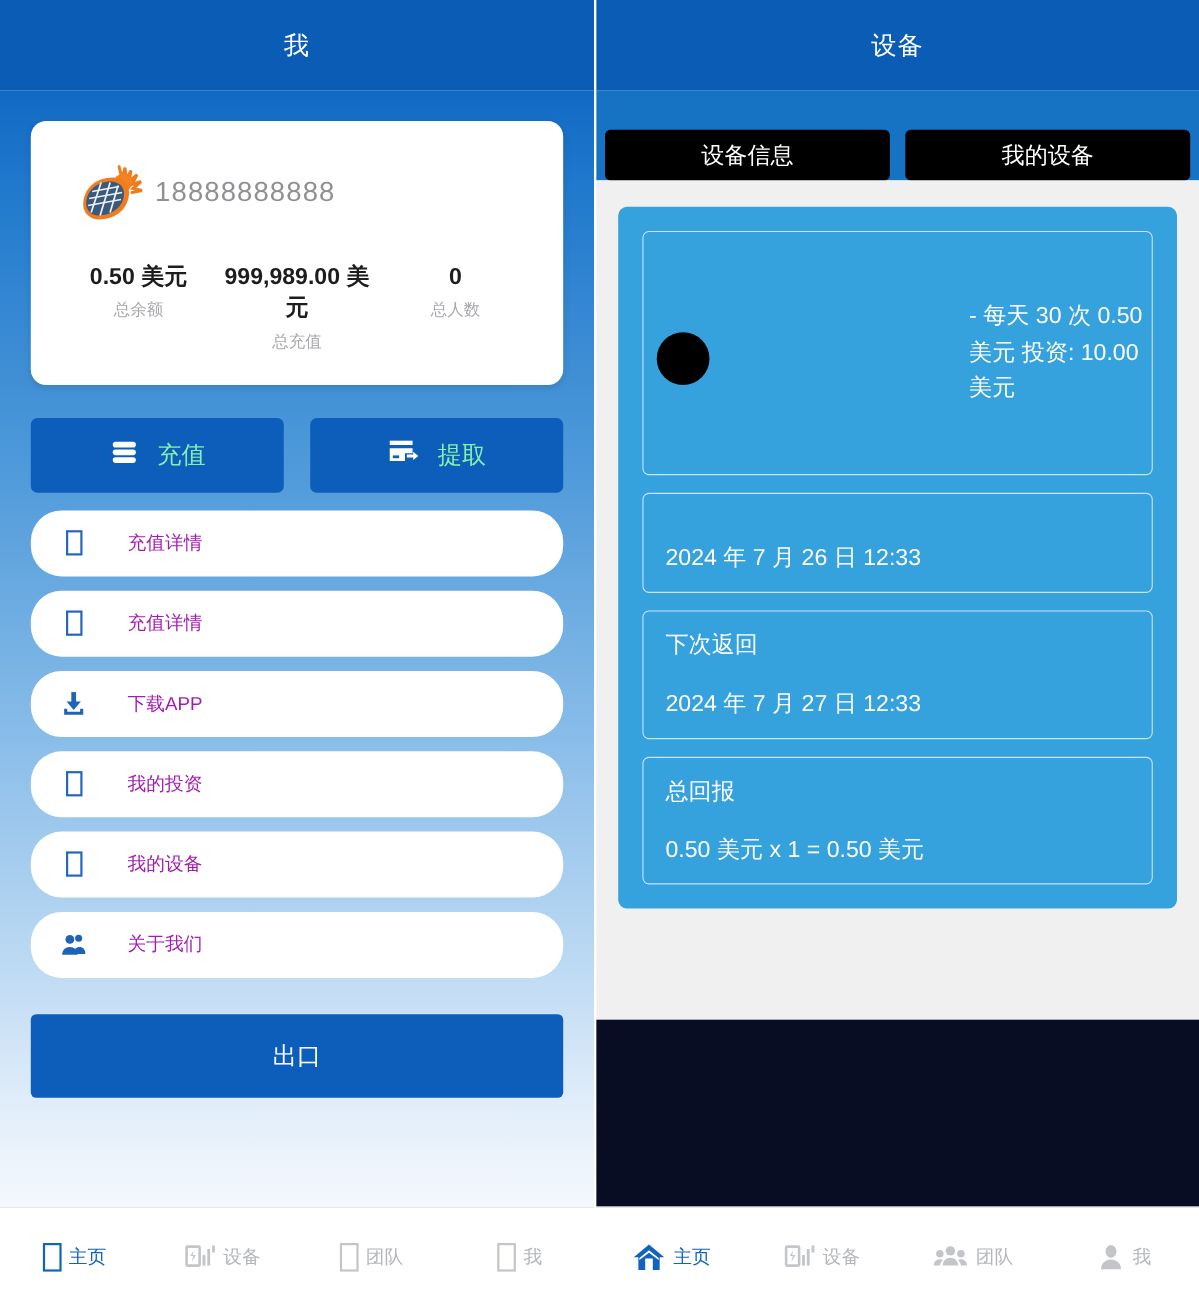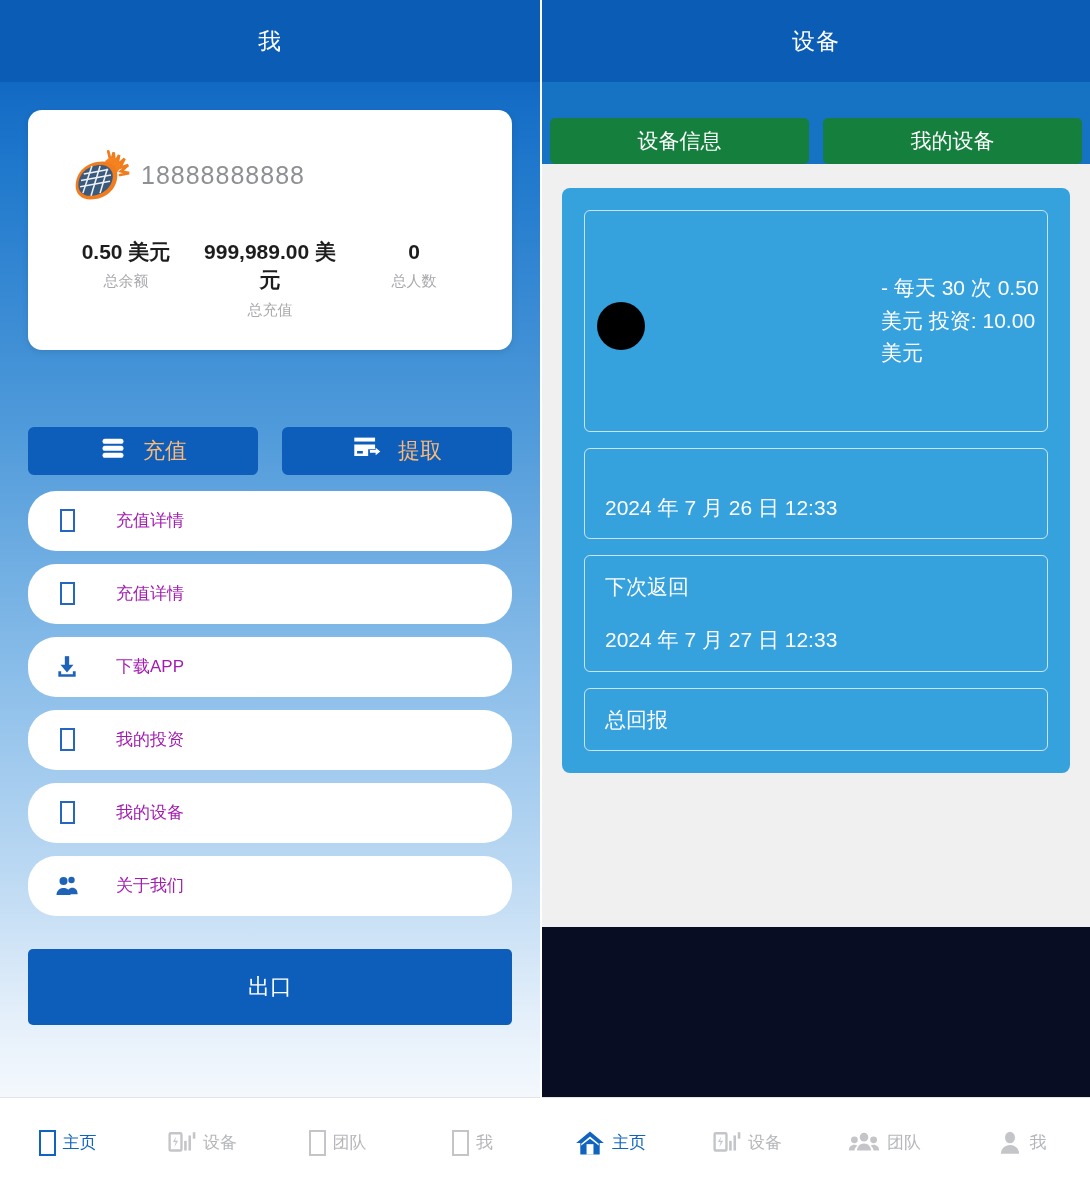--- a/index.html
+++ b/index.html
@@ -91,33 +91,32 @@
     margin-top: 6px;
   }
 
   .action-row {
     display: flex;
     gap: 24px;
     margin-top: 30px;
   }
   .action-btn {
     flex: 1 1 0;
-    height: 48px;
+    height: 68px;
     background: #0d5dbb;
     border-radius: 6px;
-    color: #fdba74;
+    color: #86efac;
     font-size: 22px;
     display: flex;
     align-items: center;
     justify-content: center;
     gap: 16px;
     cursor: pointer;
     border: none;
     font-family: inherit;
-    margin-top: 47px;
   }
   .action-btn svg { flex: 0 0 auto; }
 
   .menu-list { margin-top: 16px; }
   .menu-item {
     background: #ffffff;
     border-radius: 28px;
     height: 60px;
     margin-bottom: 13px;
     display: flex;
@@ -156,21 +155,21 @@
     flex: 0 0 66px;
     background: #1673c4;
     display: flex;
     align-items: center;
     gap: 14px;
     padding: 0 8px;
   }
   .tab {
     flex: 1 1 0;
     height: 46px;
-    background: #15803d;
+    background: #000000;
     border-radius: 5px;
     color: #ffffff;
     font-size: 21px;
     display: flex;
     align-items: center;
     justify-content: center;
     cursor: pointer;
     border: none;
     font-family: inherit;
     margin-top: 36px;
@@ -442,20 +441,21 @@
           <div class="box-value">2024 年 7 月 26 日 12:33</div>
         </div>
 
         <div class="sub-box">
           <div class="box-title">下次返回</div>
           <div class="box-value">2024 年 7 月 27 日 12:33</div>
         </div>
 
         <div class="sub-box">
           <div class="box-title">总回报</div>
+          <div class="box-value">0.50 美元 x 1 = 0.50 美元</div>
         </div>
       </div>
     </div>
 
     <div class="dark-block"></div>
 
     <div class="bottomnav">
       <div class="nav-item active">
         <span class="nav-glyph">
           <svg viewBox="0 0 26 24" width="30" height="28">

